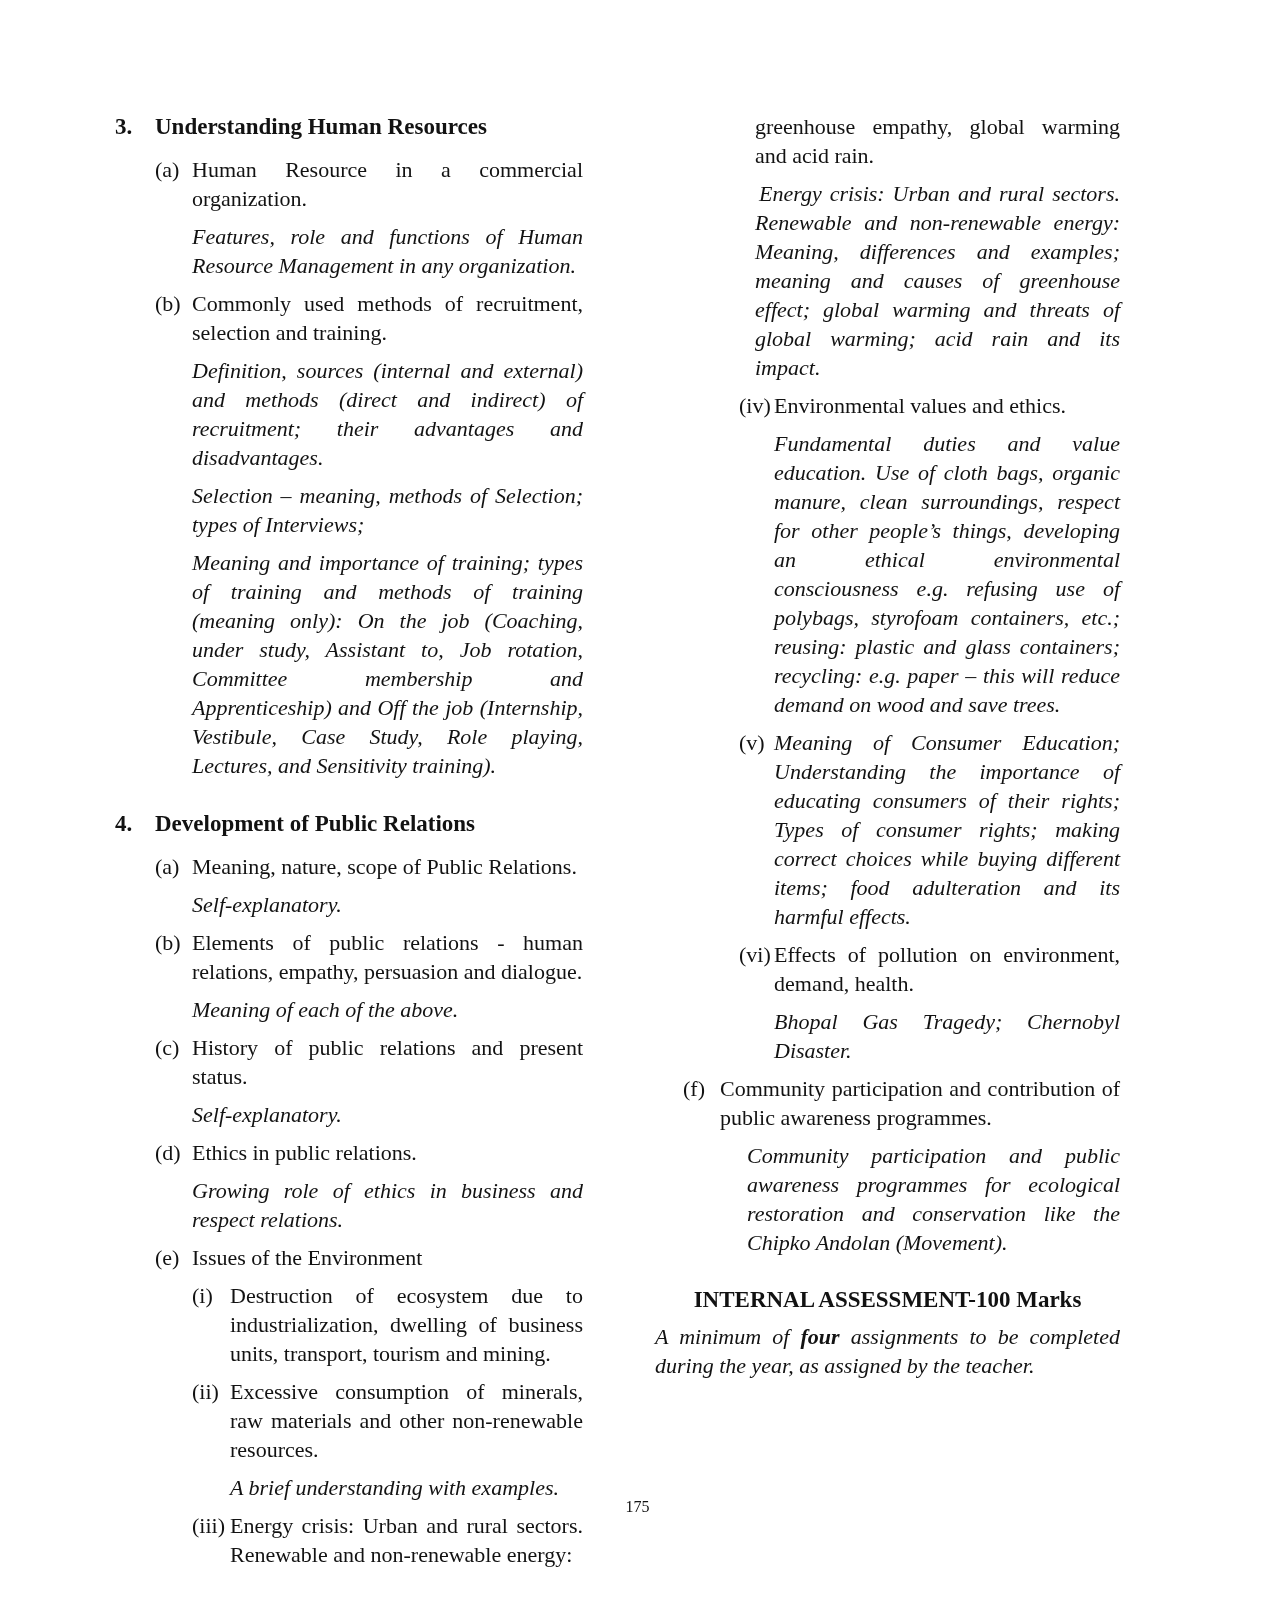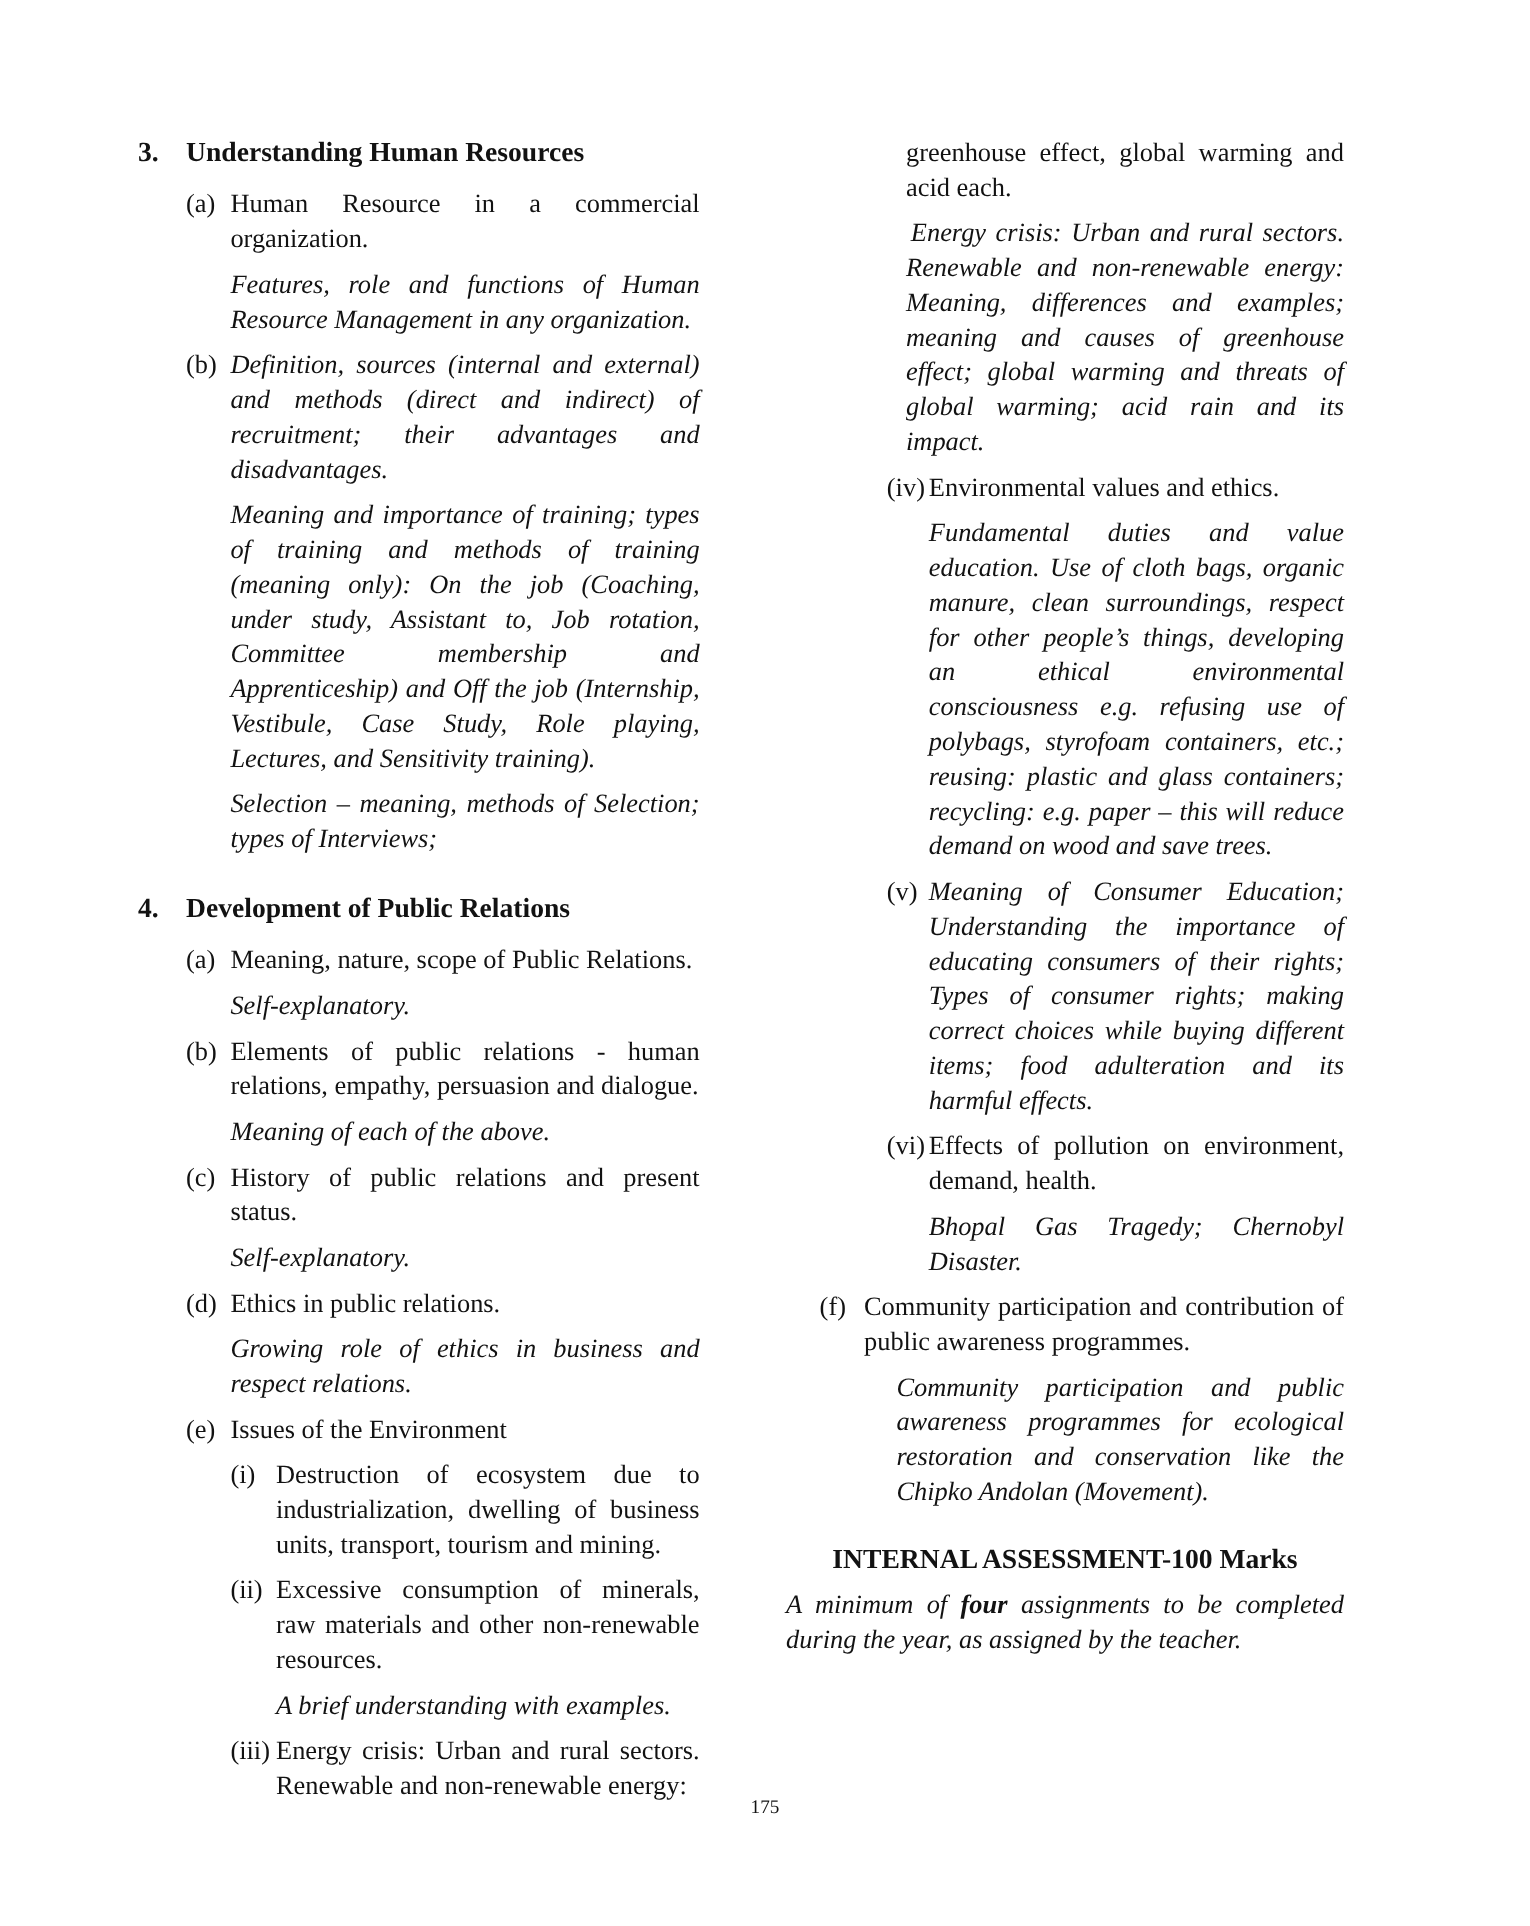--- a/index.html
+++ b/index.html
@@ -69,23 +69,24 @@
         <span class="it-label">(a)</span>
         <div class="it-body">
           <p class="txt">Human Resource in a commercial organization.</p>
           <p class="note">Features, role and functions of Human Resource Management in any organization.</p>
         </div>
       </div>
 
       <div class="item">
         <span class="it-label">(b)</span>
         <div class="it-body">
+          <p class="txt">Commonly used methods of recruitment, selection and training.</p>
           <p class="note">Definition, sources (internal and external) and methods (direct and indirect) of recruitment; their advantages and disadvantages.</p>
+          <p class="note">Selection – meaning, methods of Selection; types of Interviews;</p>
           <p class="note">Meaning and importance of training; types of training and methods of training (meaning only): On the job (Coaching, under study, Assistant to, Job rotation, Committee membership and Apprenticeship) and Off the job (Internship, Vestibule, Case Study, Role playing, Lectures, and Sensitivity training).</p>
-          <p class="note">Selection – meaning, methods of Selection; types of Interviews;</p>
         </div>
       </div>
     </div>
 
     <div class="section section-gap">
       <div class="sec-head">
         <span class="sec-num">4.</span>
         <span class="sec-title">Development of Public Relations</span>
       </div>
 
@@ -148,21 +149,21 @@
             </div>
           </div>
         </div>
       </div>
     </div>
   </div>
 
   <div class="col col-right">
 
     <div class="cont-block">
-      <p class="txt">greenhouse effect, global warming and acid each.</p>
+      <p class="txt">greenhouse empathy, global warming and acid rain.</p>
       <p class="note indent-first">Energy crisis:  Urban and rural sectors. Renewable and non-renewable energy: Meaning, differences and examples; meaning and causes of greenhouse effect; global warming and threats of global warming; acid rain and its impact.</p>
     </div>
 
     <div class="r-subitems">
       <div class="subitem">
         <span class="sub-label">(iv)</span>
         <div class="sub-body">
           <p class="txt">Environmental values and ethics.</p>
           <p class="note">Fundamental duties and value education. Use of cloth bags, organic manure, clean surroundings, respect for other people’s things, developing an ethical environmental consciousness e.g. refusing use of polybags, styrofoam containers, etc.; reusing: plastic and glass containers; recycling: e.g. paper – this will reduce demand on wood and save trees.</p>
         </div>

